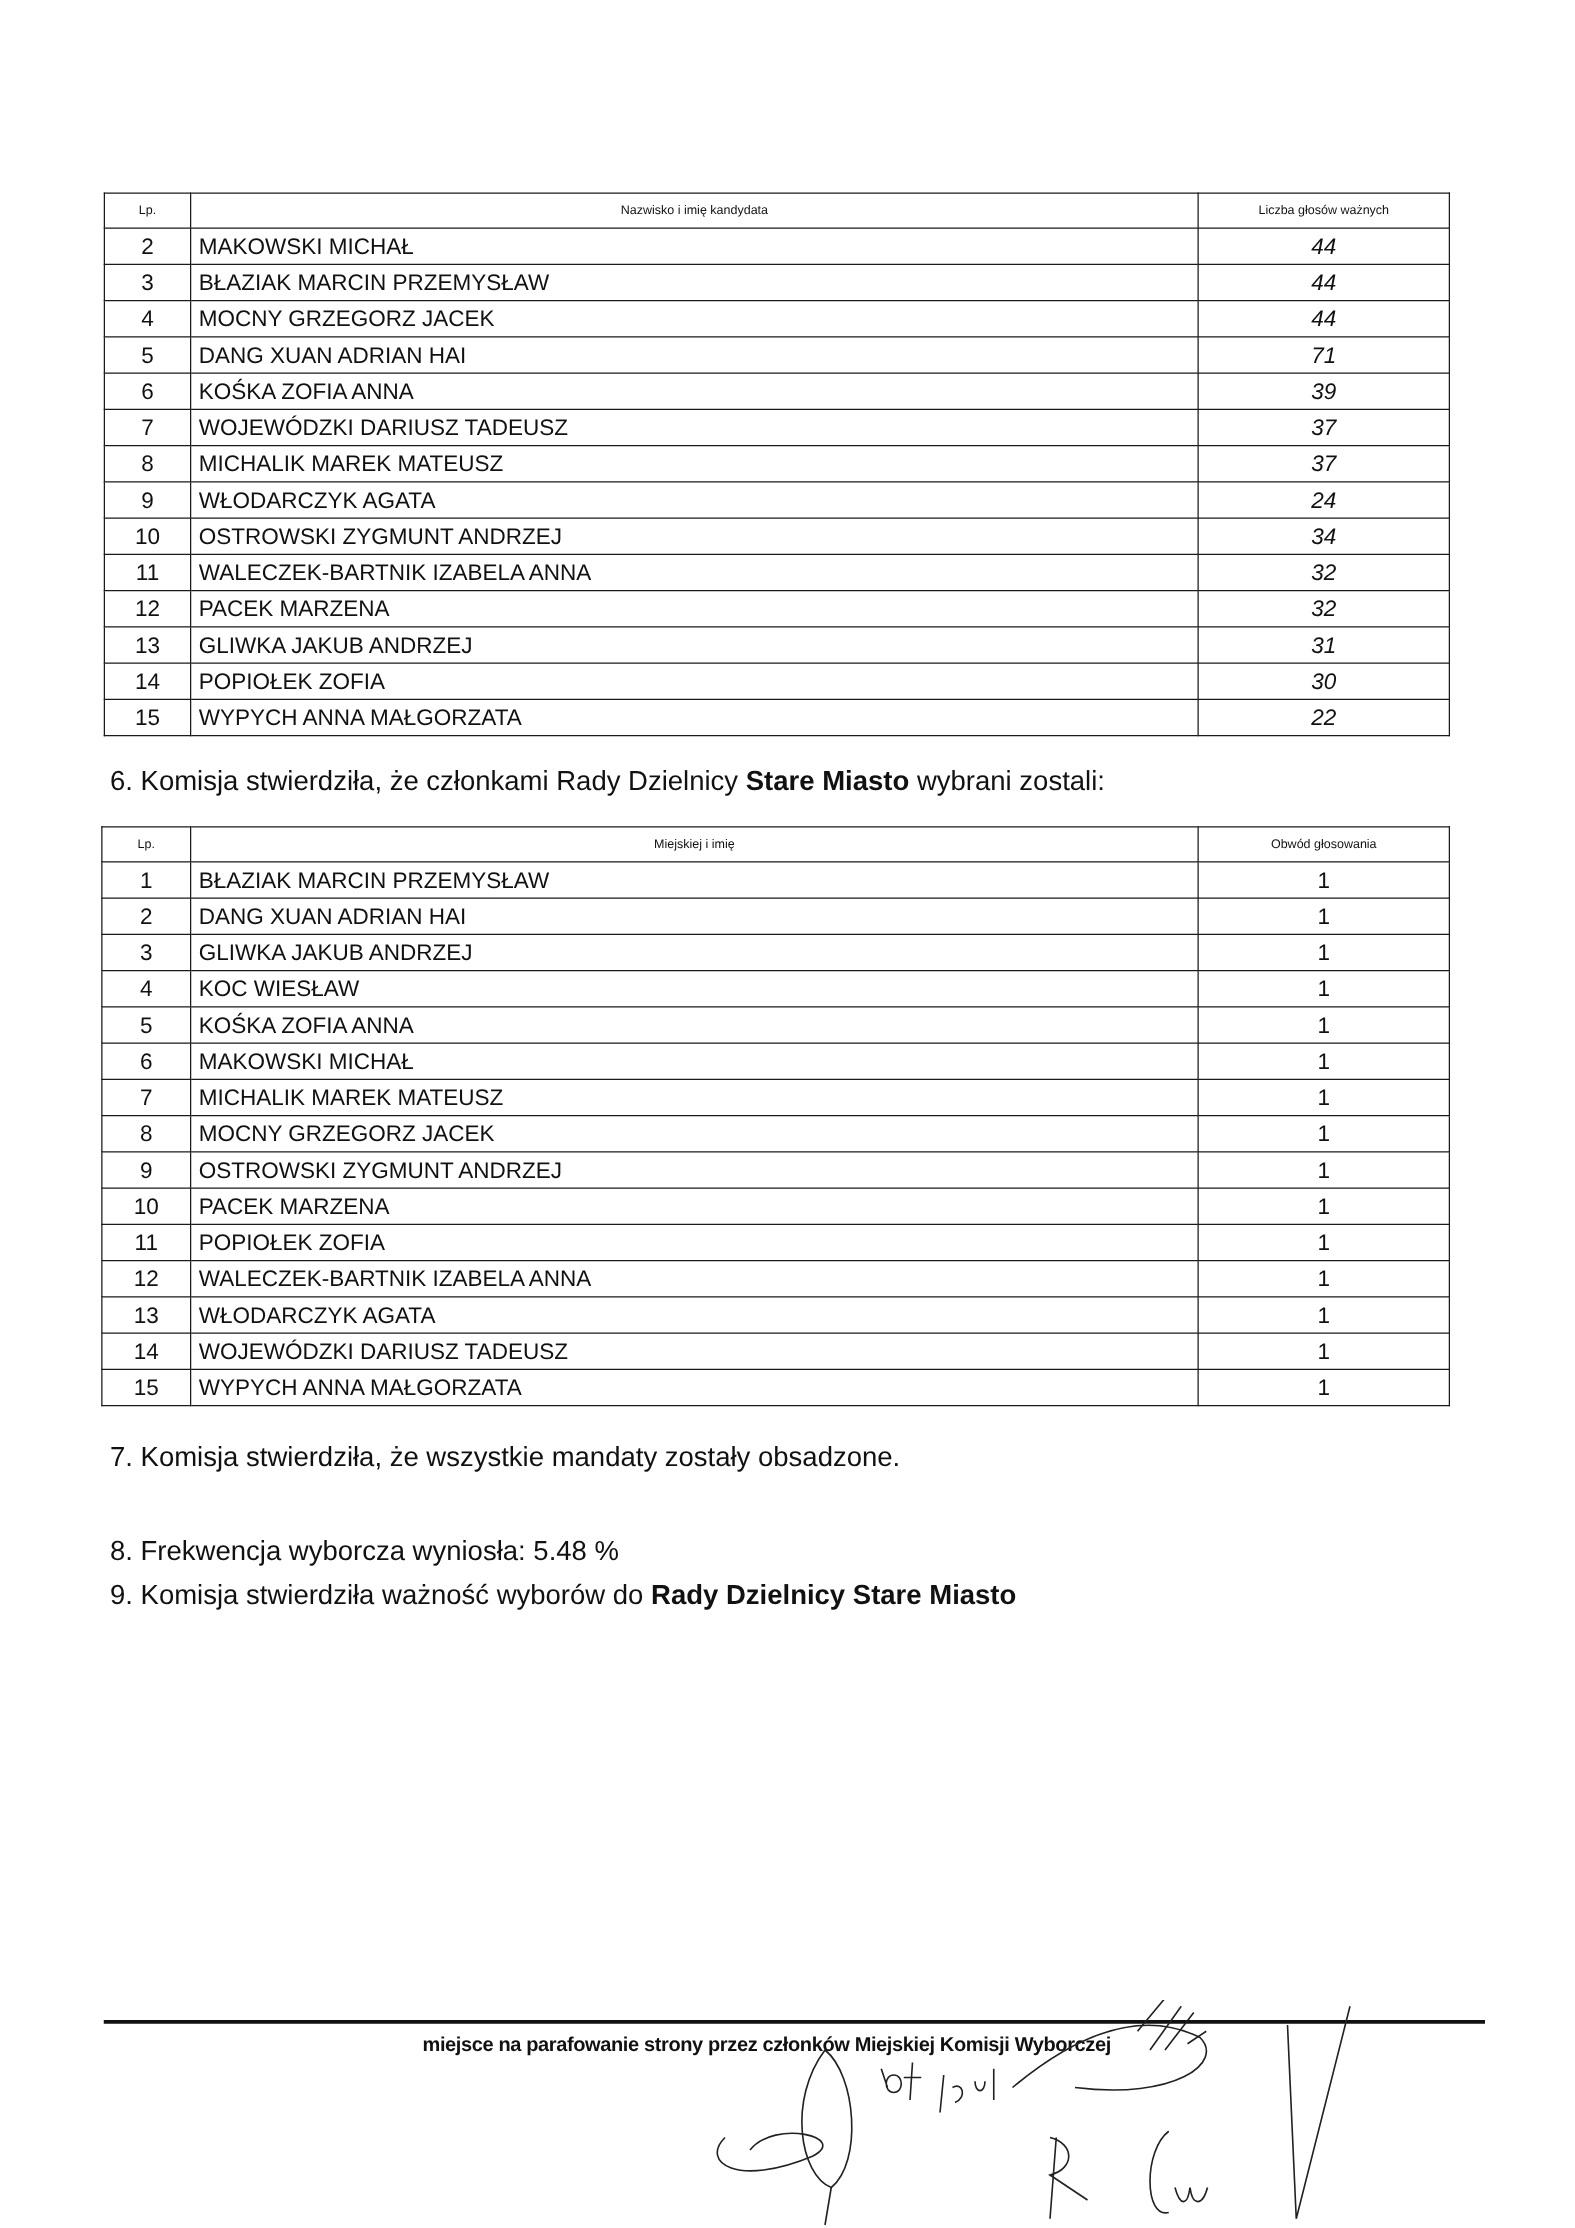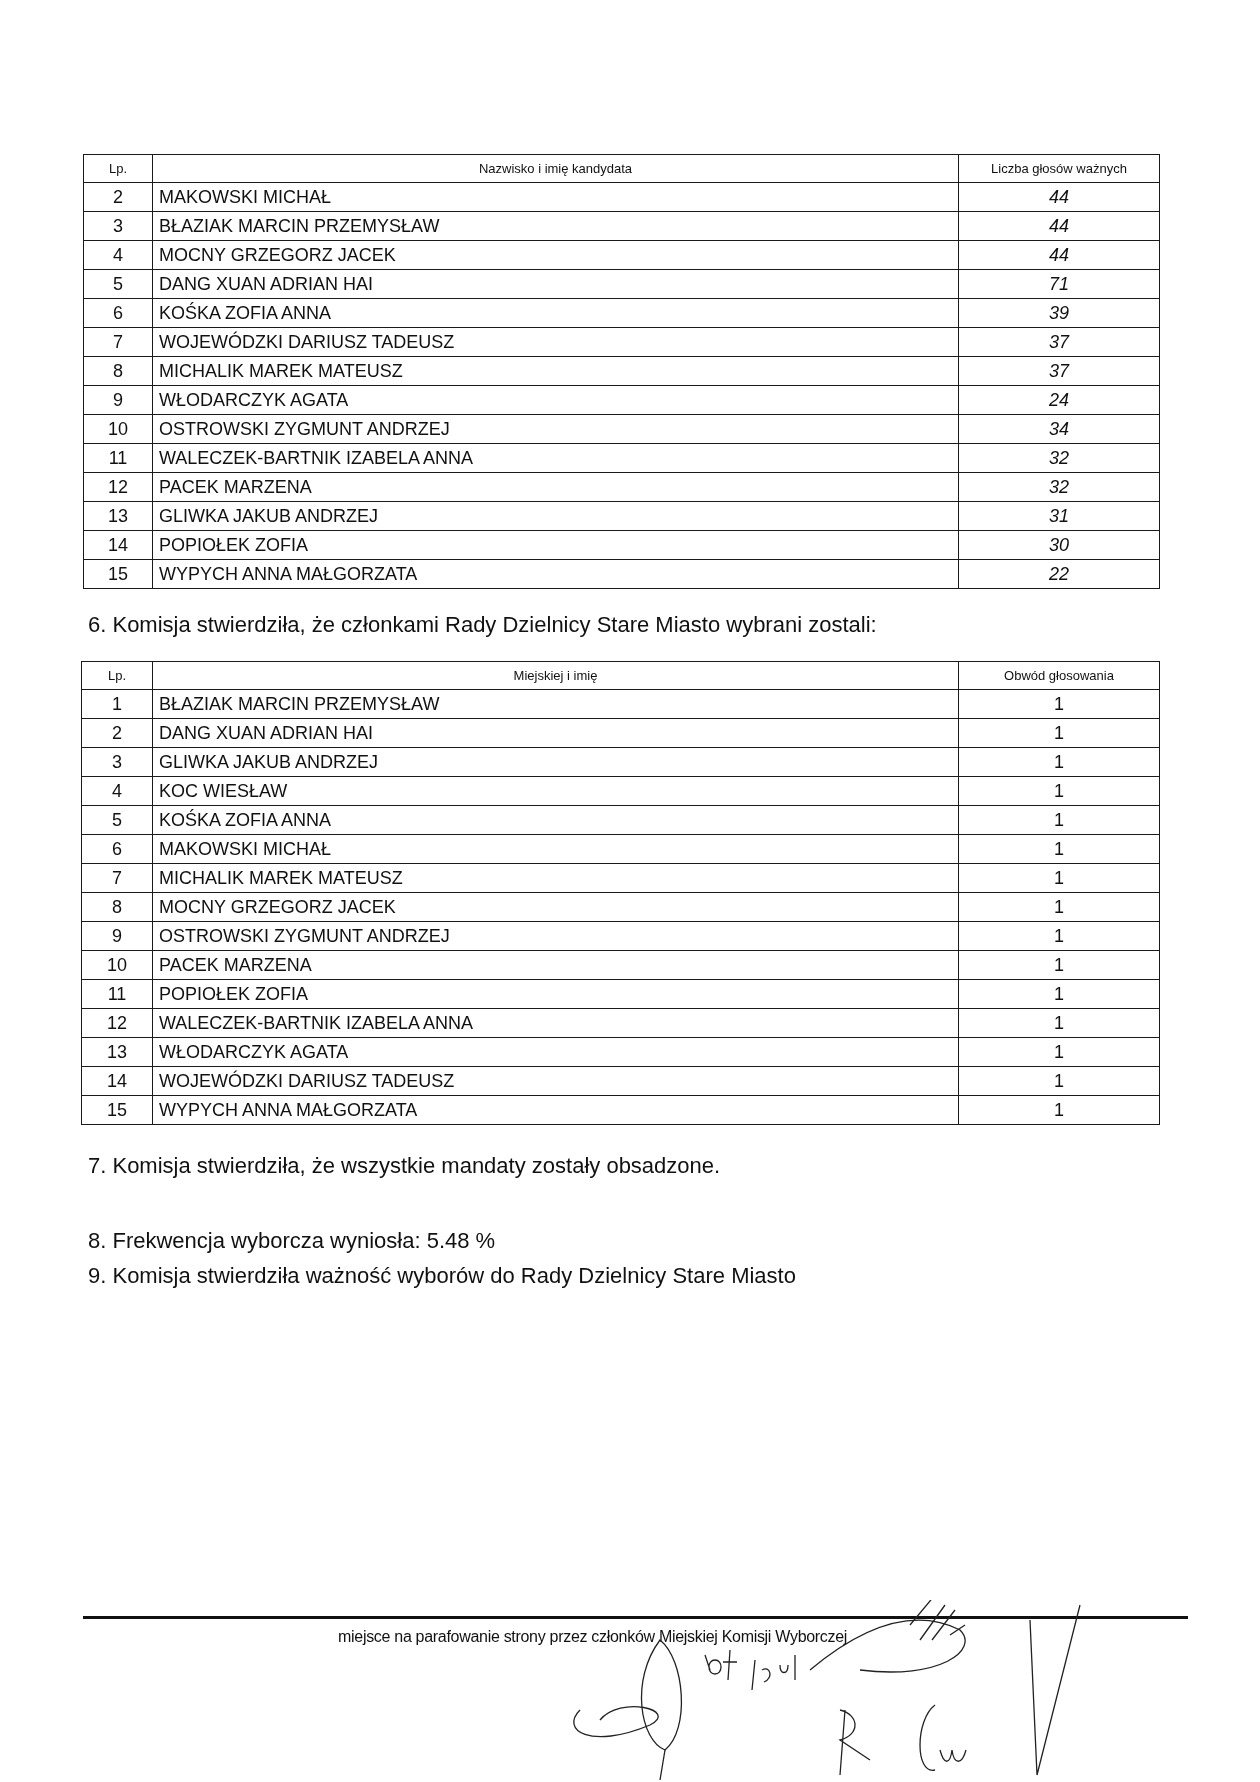--- a/index.html
+++ b/index.html
@@ -1,31 +1,31 @@
 <!DOCTYPE html>
 <html><head>
 <meta charset="utf-8">
 <style>
   html, body { margin: 0; padding: 0; background: #ffffff; }
   body { width: 1260px; height: 1782px; position: relative; overflow: hidden;
          font-family: "Liberation Sans", sans-serif; color: #111; }
   table.grid { position: absolute; border-collapse: collapse; table-layout: fixed; }
   table.grid td, table.grid th { border: 1.5px solid #1a1a1a; padding: 0 6px; height: 28px;
          font-weight: normal; white-space: nowrap; overflow: hidden; }
-  table.grid th { font-size: 13px; text-align: center; height: 27px; }
+  table.grid th { font-size: 10px; text-align: center; height: 27px; }
   table.grid td { font-size: 18px; }
   td.lp { text-align: center; }
   td.num { text-align: center; padding-right: 8px; font-style: italic; }
   td.ctr { text-align: center; }
   #t1 { left: 83px; top: 154px; width: 1076px; }
   #t2 { left: 81px; top: 661px; width: 1078px; }
   .para { position: absolute; left: 88px; font-size: 22px; white-space: nowrap; }
-  .para b { font-weight: normal; }
+  .para b { font-weight: bold; }
   #footer-line { position: absolute; left: 83px; top: 1616px; width: 1105px; height: 3px; background: #111; }
-  #footer-text { position: absolute; left: 338px; top: 1628px; font-size: 16px; letter-spacing: -0.3px; }
+  #footer-text { position: absolute; left: 338px; top: 1628px; font-size: 16px; letter-spacing: -0.3px; font-weight: bold; }
   #signatures { position: absolute; left: 540px; top: 1600px; }
 </style>
 </head>
 <body>
 
 <table id="t1" class="grid">
   <colgroup>
       <col style="width:69px">
       <col style="width:806px">
       <col style="width:201px">

